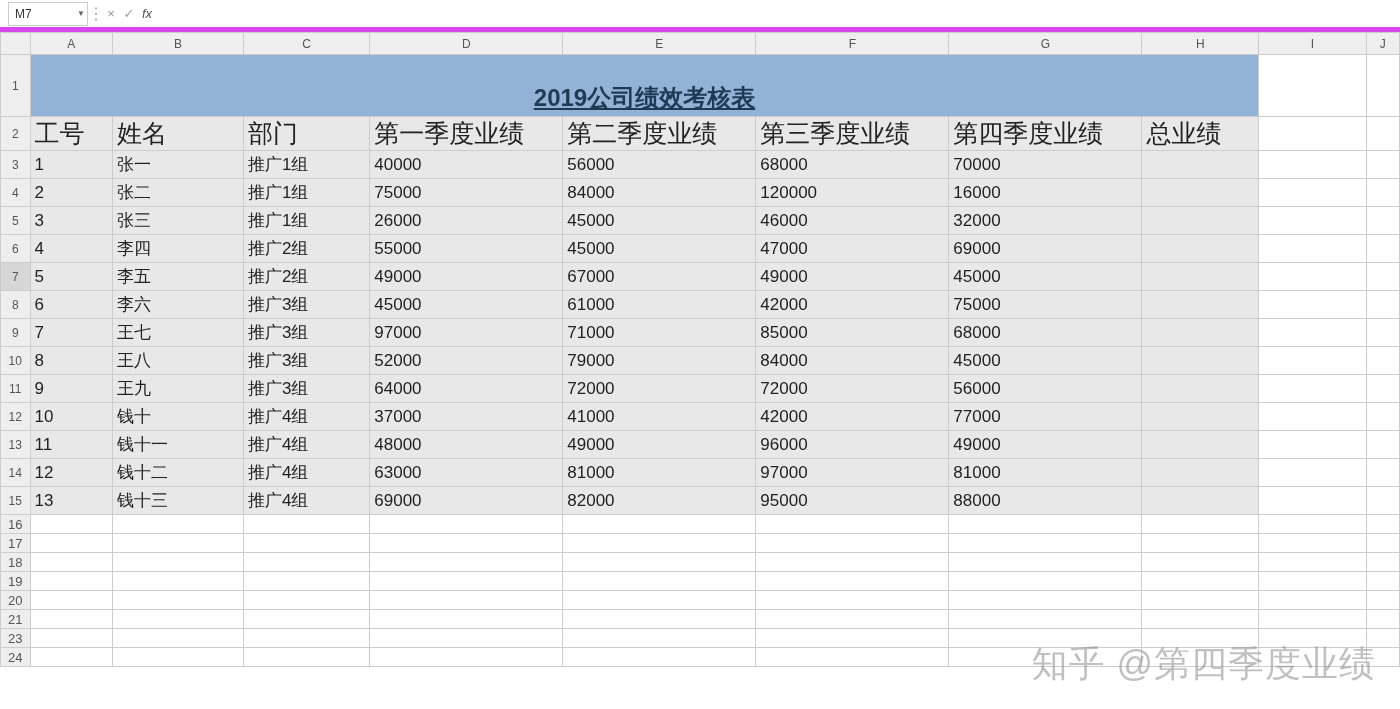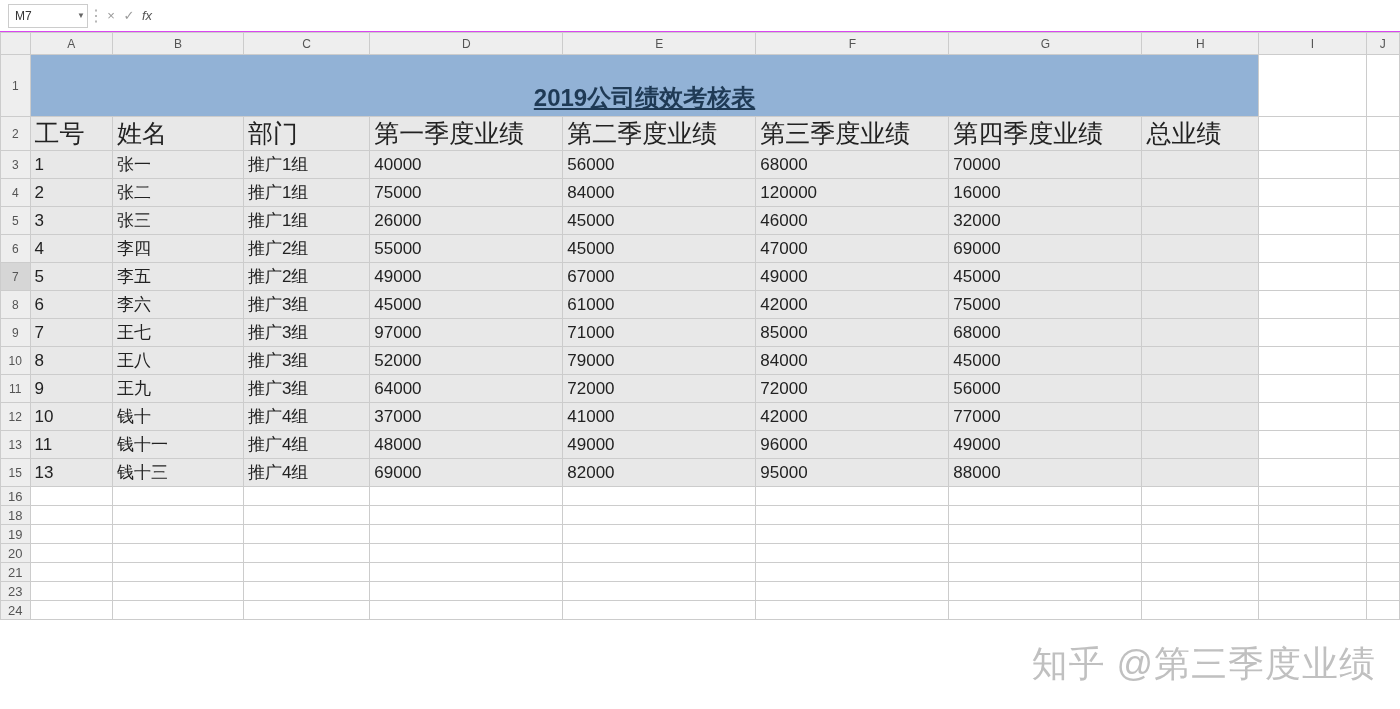--- a/index.html
+++ b/index.html
@@ -8,21 +8,21 @@
       background: #fff;
       overflow: hidden;
       width: 1400px;
       height: 709px;
       position: relative;
     }
     .formula-bar {
       height: 32px;
       display: flex;
       align-items: center;
-      border-bottom: 1px solid #d946ef;
+      border-bottom: 5px solid #d946ef;
       background: #fff;
     }
     .name-box {
       width: 80px;
       height: 24px;
       border: 1px solid #ccc;
       margin-left: 8px;
       display: flex;
       align-items: center;
       padding: 0 6px;
@@ -301,20 +301,33 @@
           <td class="cell data-cell">推广4组</td>
           <td class="cell data-cell">48000</td>
           <td class="cell data-cell">49000</td>
           <td class="cell data-cell">96000</td>
           <td class="cell data-cell">49000</td>
           <td class="cell data-cell"></td>
           <td class="cell"></td>
           <td class="cell"></td>
         </tr>
         <tr>
+          <th class="rowhead">14</th>
+          <td class="cell data-cell">12</td>
+          <td class="cell data-cell">钱十二</td>
+          <td class="cell data-cell">推广4组</td>
+          <td class="cell data-cell">63000</td>
+          <td class="cell data-cell">81000</td>
+          <td class="cell data-cell">97000</td>
+          <td class="cell data-cell">81000</td>
+          <td class="cell data-cell"></td>
+          <td class="cell"></td>
+          <td class="cell"></td>
+        </tr>
+        <tr>
           <th class="rowhead">15</th>
           <td class="cell data-cell">13</td>
           <td class="cell data-cell">钱十三</td>
           <td class="cell data-cell">推广4组</td>
           <td class="cell data-cell">69000</td>
           <td class="cell data-cell">82000</td>
           <td class="cell data-cell">95000</td>
           <td class="cell data-cell">88000</td>
           <td class="cell data-cell"></td>
           <td class="cell"></td>
@@ -327,20 +340,33 @@
           <td class="cell"></td>
           <td class="cell"></td>
           <td class="cell"></td>
           <td class="cell"></td>
           <td class="cell"></td>
           <td class="cell"></td>
           <td class="cell"></td>
           <td class="cell"></td>
         </tr>
         <tr class="r-small">
+          <th class="rowhead">17</th>
+          <td class="cell"></td>
+          <td class="cell"></td>
+          <td class="cell"></td>
+          <td class="cell"></td>
+          <td class="cell"></td>
+          <td class="cell"></td>
+          <td class="cell"></td>
+          <td class="cell"></td>
+          <td class="cell"></td>
+          <td class="cell"></td>
+        </tr>
+        <tr class="r-small">
           <th class="rowhead">18</th>
           <td class="cell"></td>
           <td class="cell"></td>
           <td class="cell"></td>
           <td class="cell"></td>
           <td class="cell"></td>
           <td class="cell"></td>
           <td class="cell"></td>
           <td class="cell"></td>
           <td class="cell"></td>
@@ -408,13 +434,13 @@
           <td class="cell"></td>
           <td class="cell"></td>
           <td class="cell"></td>
           <td class="cell"></td>
           <td class="cell"></td>
         </tr>
       </tbody>
   </table>
 </div>
 
-<div class="watermark">知乎 @第三季度业绩</div>
+<div class="watermark">知乎 @第四季度业绩</div>
 
 </body></html>

